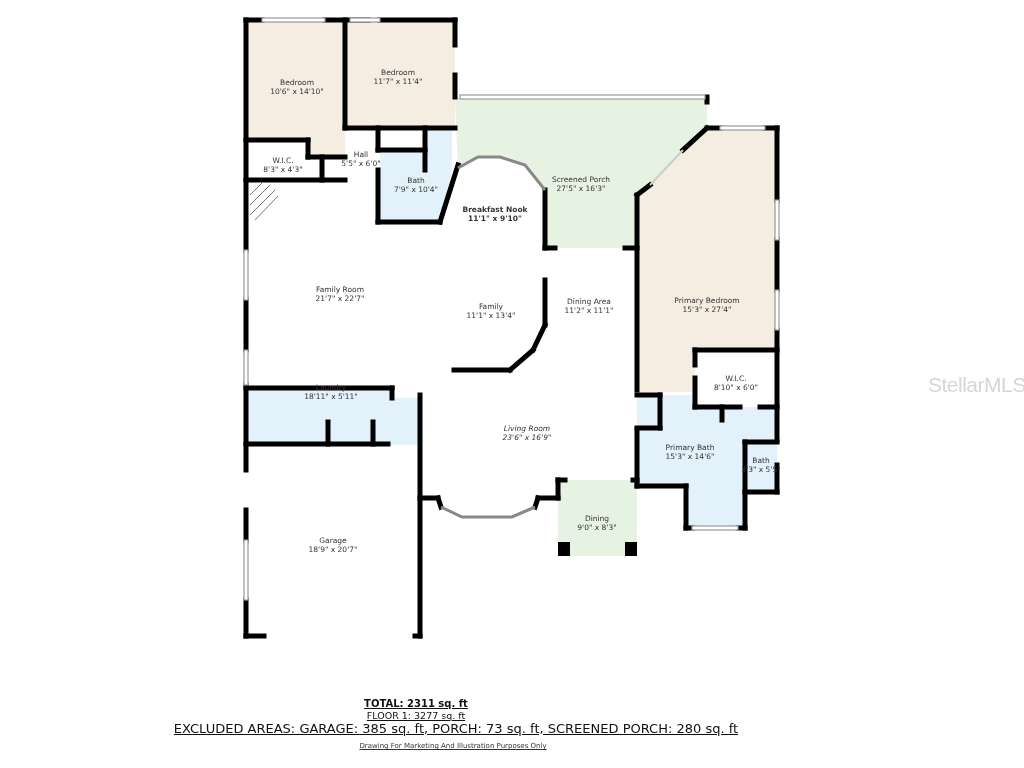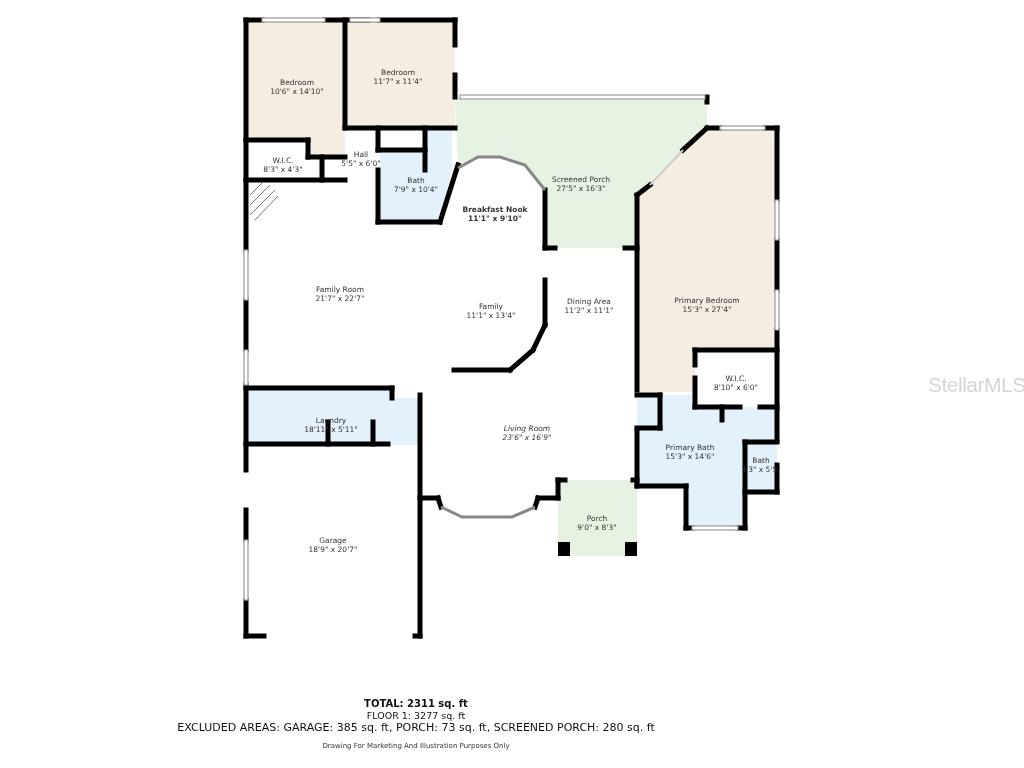--- a/index.html
+++ b/index.html
@@ -1,24 +1,24 @@
 <!DOCTYPE html>
 <html><head>
 <meta charset="utf-8">
 <style>
   html, body { margin:0; padding:0; background:#ffffff; }
   body { width:1024px; height:768px; position:relative; overflow:hidden; font-family:"DejaVu Sans", sans-serif; }
   #plan { position:absolute; left:0; top:0; }
   .lbl { position:absolute; text-align:center; font-size:7.5px; color:#333; line-height:9px; transform:translateX(-50%); white-space:nowrap; }
   .watermark { position:absolute; left:928px; top:373px; font-family:"Liberation Sans", sans-serif; font-size:21px; color:#d6d6d6; letter-spacing:-0.5px; }
-  .footer { position:absolute; left:0; width:832px; text-align:center; color:#111; }
+  .footer { position:absolute; left:0; width:832px; text-align:center; color:#111;text-decoration:underline; }
   .f-total { top:698px; font-weight:bold; font-size:10px; }
   .f-floor { top:710px; font-size:9.5px; }
-  .f-excl { top:721px; font-size:11px; }
-  .f-note { top:742px; font-size:7px; color:#333; }
+  .f-excl { top:721px; font-size:13px;margin-left:40px; }
+  .f-note { top:742px; font-size:7px; color:#333;margin-left:37px; }
 </style>
 </head>
 <body>
 
 <svg id="plan" width="1024" height="768" viewBox="0 0 1024 768">
 
   <g>
     <polygon points="248,22 345,22 345,157 308,157 308,140 248,140" fill="#f5ede2"></polygon>
     <polygon points="345,22 455,22 455,128 345,128" fill="#f5ede2"></polygon>
     <polygon points="380,150 425,150 425,128 452,128 452,170 440,222 380,222" fill="#e3f1fb"></polygon>
@@ -185,38 +185,38 @@
       <div>11'1" x 13'4"</div>
     </div>
   <div class="lbl" style="left:589px;top:297px;">
       <div>Dining Area</div>
       <div>11'2" x 11'1"</div>
     </div>
   <div class="lbl" style="left:736px;top:374px;">
       <div>W.I.C.</div>
       <div>8'10" x 6'0"</div>
     </div>
-  <div class="lbl" style="left:331px;top:416px;">
+  <div class="lbl" style="left:331px;top:383px;">
       <div>Laundry</div>
       <div>18'11" x 5'11"</div>
     </div>
   <div class="lbl" style="left:527px;top:424px;font-style:italic;">
       <div>Living Room</div>
       <div>23'6" x 16'9"</div>
     </div>
   <div class="lbl" style="left:690px;top:443px;">
       <div>Primary Bath</div>
       <div>15'3" x 14'6"</div>
     </div>
   <div class="lbl" style="left:761px;top:456px;">
       <div>Bath</div>
       <div>3'3" x 5'5"</div>
     </div>
   <div class="lbl" style="left:597px;top:514px;">
-      <div>Porch</div>
+      <div>Dining</div>
       <div>9'0" x 8'3"</div>
     </div>
   <div class="lbl" style="left:333px;top:536px;">
       <div>Garage</div>
       <div>18'9" x 20'7"</div>
     </div>
 </div>
 
 <div class="watermark">StellarMLS</div>
 

